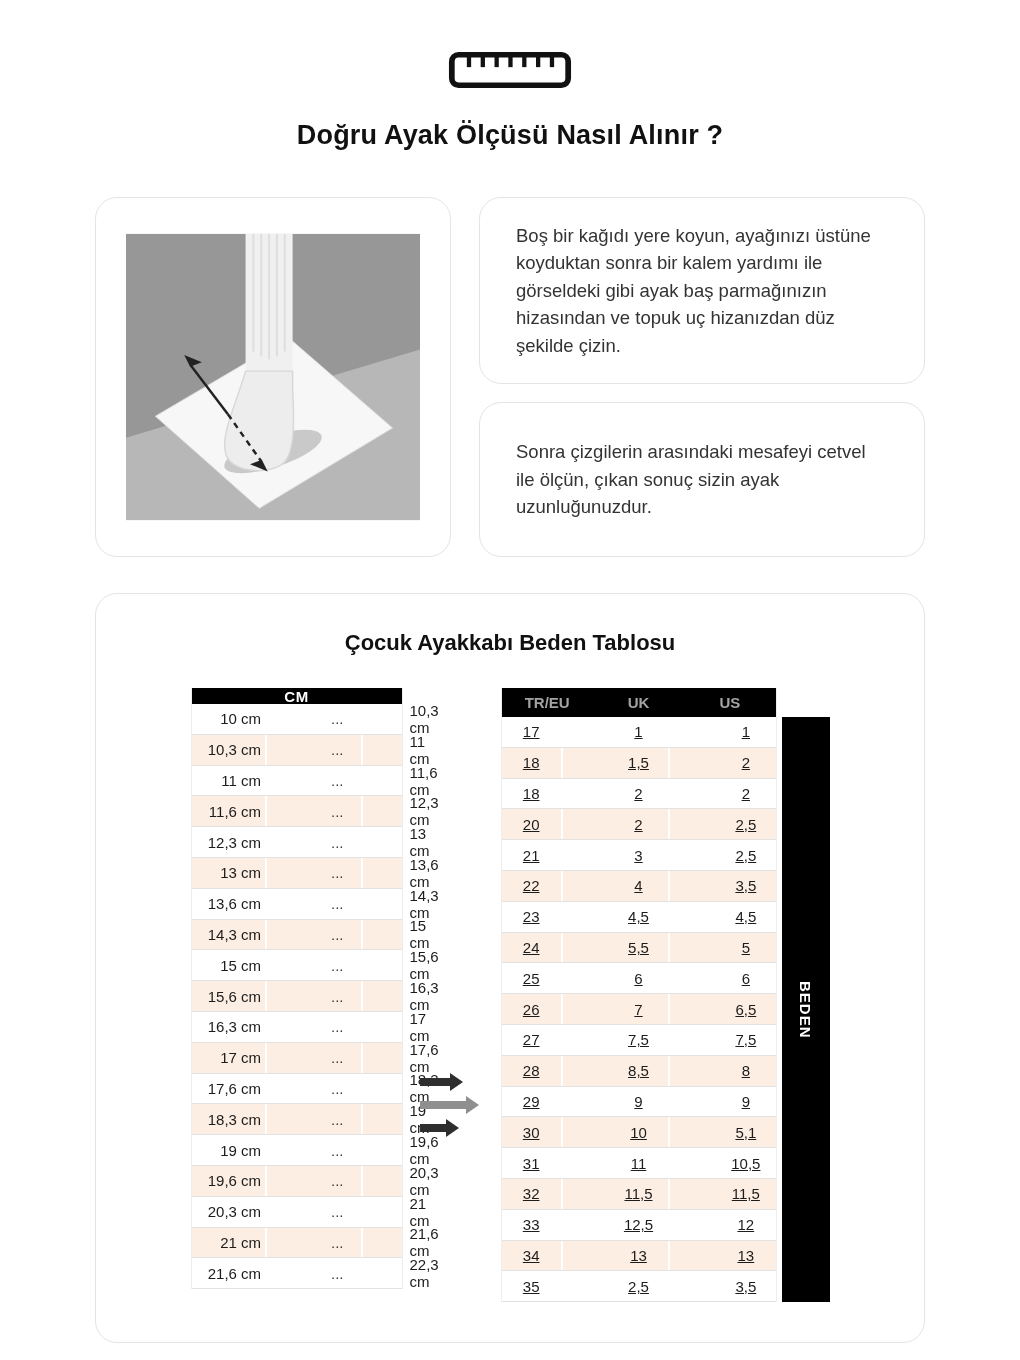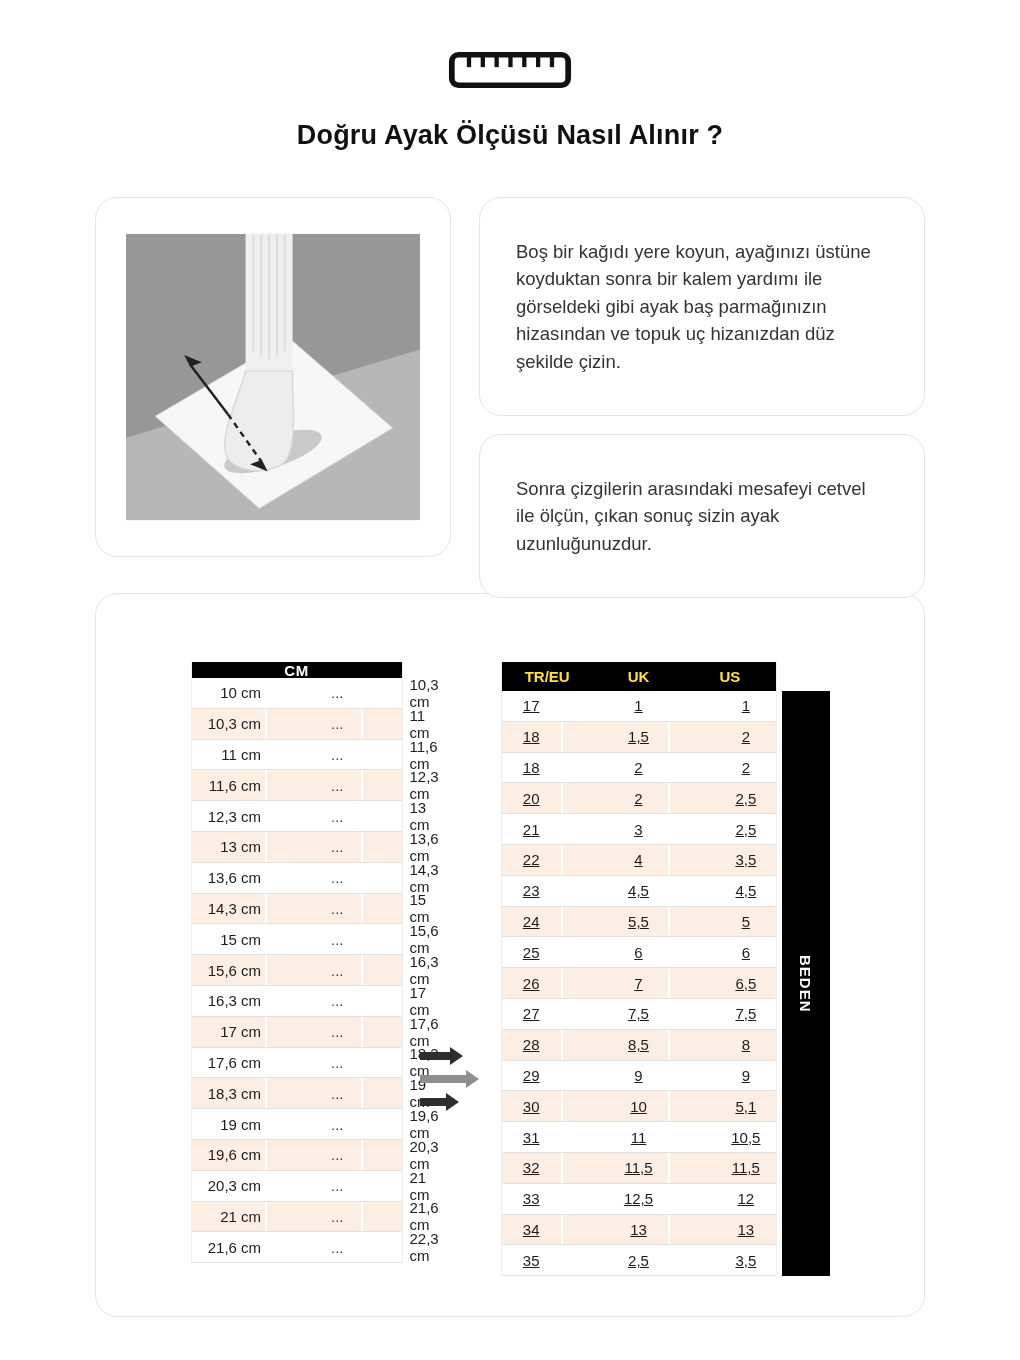--- a/index.html
+++ b/index.html
@@ -25,21 +25,21 @@
   .top-section { display:flex; gap:28px; margin:46px 95px 0; height:360px; }
   .photo-card {
     width:356px; flex-shrink:0;
     border:1px solid #e4e4e4; border-radius:22px;
     padding:30px; background:#fff;
   }
   .photo-card svg { width:100%; height:100%; display:block; }
   .steps { flex:1; display:flex; flex-direction:column; gap:18px; }
   .step-card {
     flex:1; border:1px solid #e4e4e4; border-radius:22px;
-    padding:40px 36px; background:#fff;
+    padding:24px 36px; background:#fff;
     display:flex; flex-direction:column; justify-content:flex-start;
   }
   .step-card.centered { justify-content:center; }
   .step-text { font-size:18.5px; line-height:1.48; color:#333; }
 
   
   .table-card {
     margin:36px 95px 0; border:1px solid #e4e4e4; border-radius:22px;
     padding:36px 20px 40px; background:#fff;
   }
@@ -68,21 +68,21 @@
   .cm-table .tcell:nth-child(2) { flex:0 0 24%; justify-content:center; color:#3c3c3c; }
   .cm-table .tcell:nth-child(3) { flex:1; justify-content:flex-end; padding-right:10px; }
 
   .arrows-box { width:98px; display:flex; justify-content:center; align-self:center; margin-top:220px; }
   .arrows-box svg { width:64px; height:66px; }
 
   .right-group { display:flex; }
   .size-table { width:276px; border-left:1px solid #eee; border-right:1px solid #eee; }
   .size-head { display:flex; height:29px; background:#000; }
   .size-head .hcell {
-    flex:1; color:#fde047; display:flex; align-items:center; justify-content:center;
+    flex:1; color:#a3a3a3; display:flex; align-items:center; justify-content:center;
     font-size:15px; font-weight:bold;
   }
   .size-table .tcell { flex:1; justify-content:center;text-decoration:underline; }
 
   .beden-bar {
     width:48px; height:585px; background:#000; margin-left:5px; margin-top:29px;
     display:flex; align-items:center; justify-content:center;
   }
   .beden-bar span {
     writing-mode:vertical-rl; color:#fff; font-size:15px; font-weight:bold; letter-spacing:1px;
@@ -148,20 +148,21 @@
         <p class="step-text">Boş bir kağıdı yere koyun, ayağınızı üstüne koyduktan sonra bir kalem yardımı ile görseldeki gibi ayak baş parmağınızın hizasından ve topuk uç hizanızdan düz şekilde çizin.</p>
       </div>
       <div class="step-card centered">
         <p class="step-text">Sonra çizgilerin arasındaki mesafeyi cetvel ile ölçün, çıkan sonuç sizin ayak uzunluğunuzdur.</p>
       </div>
     </div>
 
   </div>
 
   <div class="table-card">
+    <h2 class="table-title">Çocuk Ayakkabı Beden Tablosu</h2>
 
     <div class="tables">
 
       <div class="cm-table">
         <div class="thead">CM</div>
         <div class="tbody">
             <div class="trow">
               <div class="tcell">10 cm</div>
               <div class="tcell">...</div>
               <div class="tcell">10,3 cm</div>

